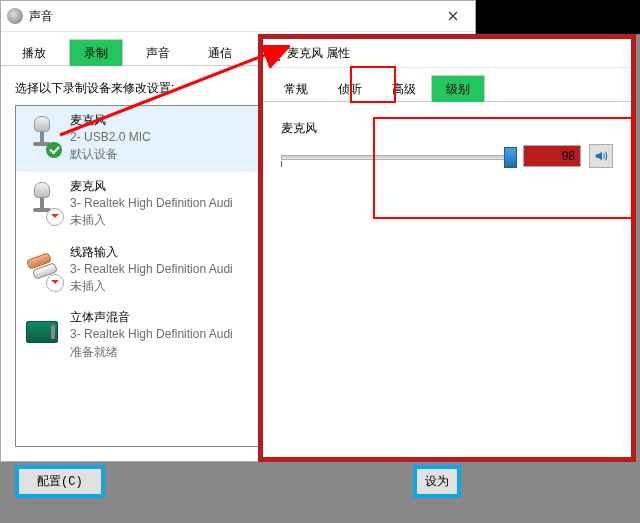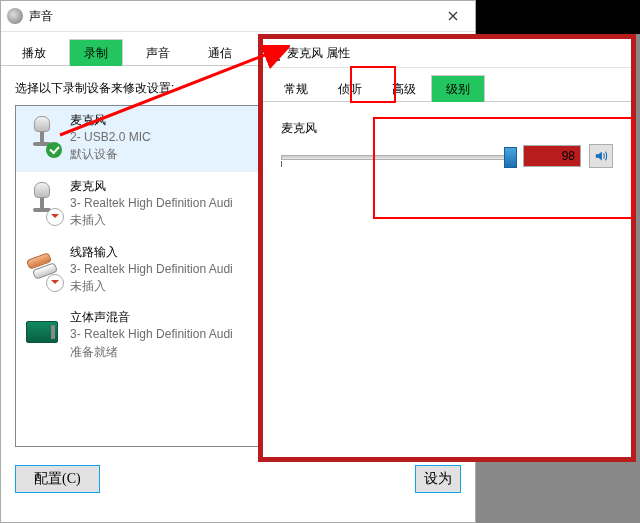--- a/index.html
+++ b/index.html
@@ -14,21 +14,21 @@
     position:relative;
   }
   .black-bar{
     position:absolute; left:476px; top:0; right:0; height:34px;
     background:#000;
   }
   
   .sound-dialog{
     position:absolute;
     left:0; top:0;
-    width:476px; height:523px;
+    width:476px; height:462px;
     background:#fff;
     border:1px solid #aaa;
     box-sizing:border-box;
   }
   .titlebar{
     height:30px;
     display:flex; align-items:center;
     border-bottom:1px solid #e5e5e5;
   }
   .titlebar .title-icon{
@@ -140,22 +140,22 @@
   .badge.down::after{
     content:"";width:0;height:0;border:4px solid transparent;border-top-color:#d23b2a;
     margin-top:3px;
   }
   .dev-text .ln1{color:#000;}
   .dev-text .ln2,.dev-text .ln3{color:#6d6d6d; line-height:1.45;}
   .dialog-footer{
     display:flex; gap:10px; padding:8px 14px 14px;
   }
   .btn{
-    border:1px solid #0ea5e9;background:#e1e1e1;
-    padding:4px 18px; cursor:pointer; font-family:Liberation Serif, serif;font-size:14px;
+    border:4px solid #0ea5e9;background:#e1e1e1;
+    padding:4px 18px; cursor:pointer; font-family:Liberation Mono, monospace;font-size:12px;
   }
   
   .arrow{
     position:absolute; z-index:20;
     pointer-events:none;
   }
   
   .prop-dialog{
     position:absolute;
     left:258px; top:34px;

